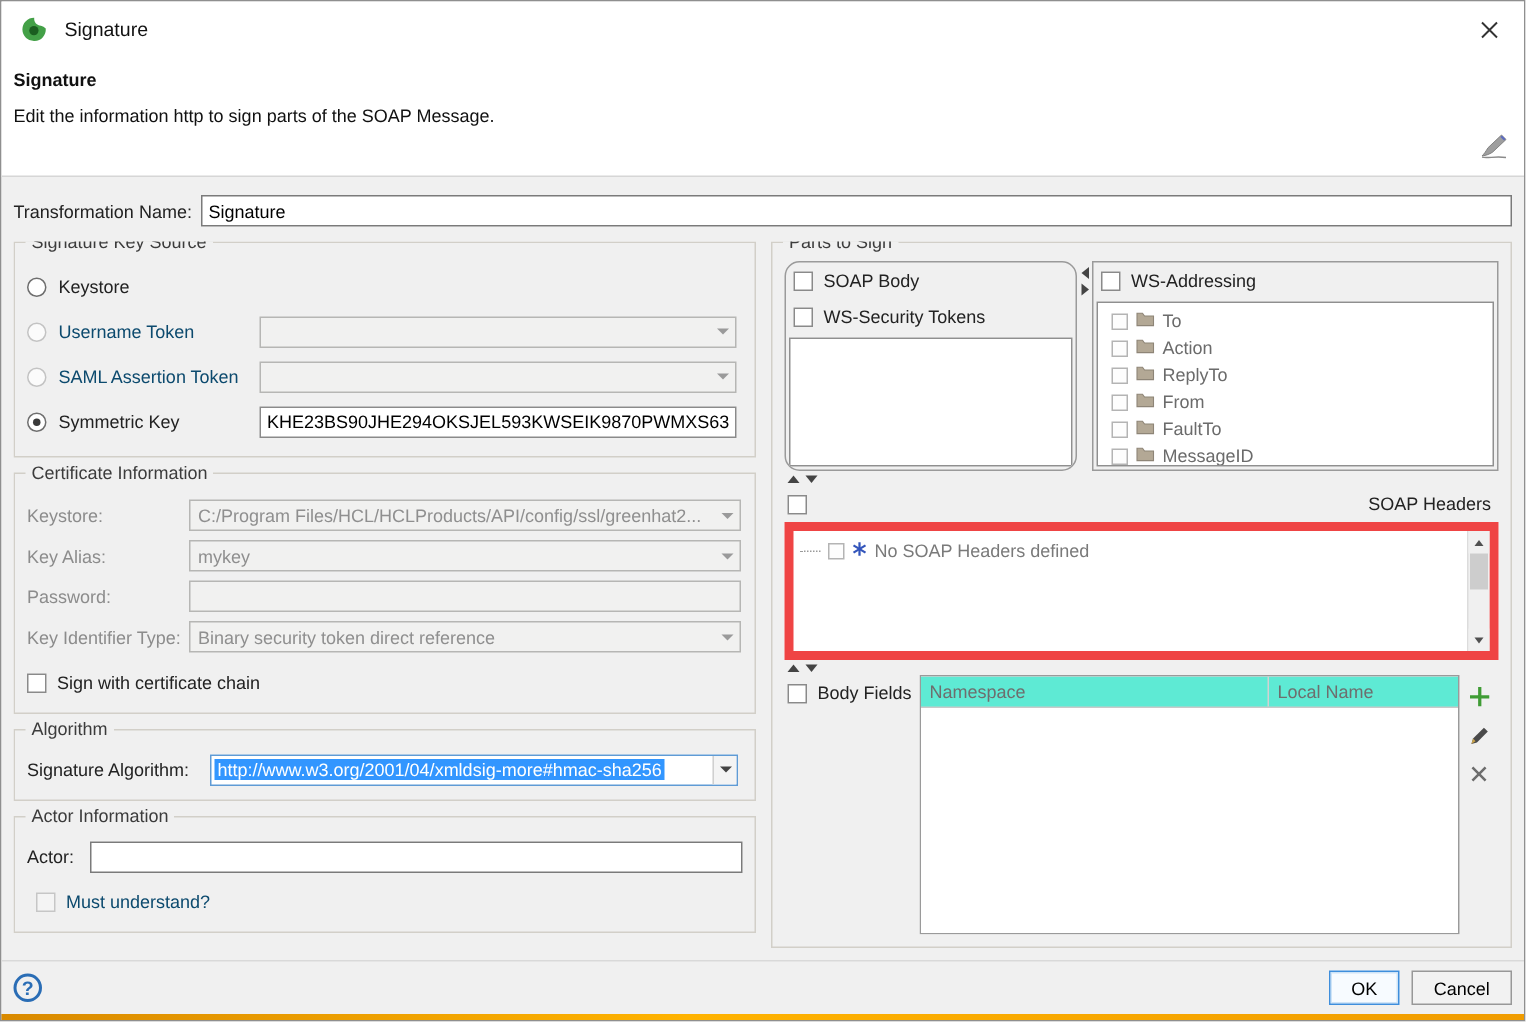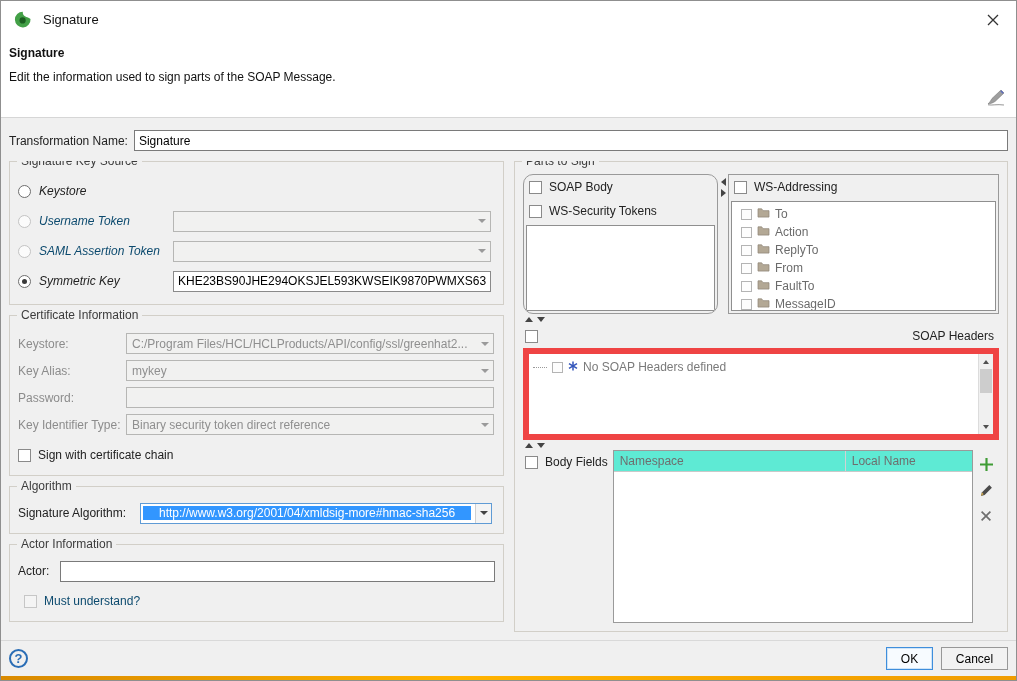--- a/index.html
+++ b/index.html
@@ -30,34 +30,34 @@
   .columns { display:flex; gap:10px; flex:1; align-items:stretch; overflow:hidden; }
   .left-col { width:495px; flex:0 0 auto; }
   .right-col { flex:1; display:flex; flex-direction:column; }
 
   
   .groupbox { position:relative; border:1px solid #d2cfc8; padding:14px 8px 8px 8px; margin-bottom:10px; }
   .gb-title { position:absolute; top:-8px; left:7px; background:#f0f0f0; padding:0 4px; color:#3c3c3c; }
 
   
   .ks-row { display:flex; align-items:center; height:30px; }
-  .ks-left { display:flex; align-items:center; gap:8px; width:155px; flex:0 0 auto;font-style:italic; }
+  .ks-left { display:flex; align-items:center; gap:8px; width:155px; flex:0 0 auto; }
   .radio { width:13px; height:13px; border-radius:50%; background:#fff; border:1px solid #6e6e6e; position:relative; flex:0 0 auto; }
   .radio.sel::after { content:""; position:absolute; inset:3px; border-radius:50%; background:#3a3a3a; }
   .radio.dis { border-color:#c3c3c3; background:#fbfbfb; }
   .dis-label { color:#0c4a6e; }
 
   .combo { height:21px; width:318px; display:flex; align-items:center; border:1px solid #b6b6b4; background:#f1f1f0; overflow:hidden; }
   .combo .txt { flex:1; padding:0 5px; color:#8f8f8f; white-space:nowrap; overflow:hidden; }
   .combo .arrow { width:16px; display:flex; align-items:center; justify-content:center; flex:0 0 auto; }
   .tri-down { width:0; height:0; border-left:4px solid transparent; border-right:4px solid transparent; border-top:4px solid #9a9a9a; }
   .tri-up { width:0; height:0; border-left:4px solid transparent; border-right:4px solid transparent; border-bottom:4px solid #555; }
   .combo.enabled { background:#fff; border:1px solid #5f9bd5; }
   .combo.enabled .txt { color:#000; padding:0 2px; }
-  .combo.enabled .txt .sel { background:#3296ff; color:#fff; padding:1px 16px; white-space:nowrap; }
+  .combo.enabled .txt .sel { background:#3296ff; color:#fff; padding:1px 2px; white-space:nowrap; }
   .combo.enabled .arrow { border-left:1px solid #d0d0d0; background:#f4f4f4; height:100%; }
   .combo.enabled .arrow .tri-down { border-top-color:#444; }
 
   .field { height:21px; border:1px solid #8a8a8a; background:#fff; padding:0 4px; font:12px "Liberation Sans", sans-serif; }
   .field.dis { border:1px solid #b6b6b4; background:#f1f1f0; }
 
   
   .cert-row { display:flex; align-items:center; height:27px; }
   .cert-row .clabel { width:108px; flex:0 0 auto; color:#8c8c8c; }
   .cert-row .combo, .cert-row .field { width:368px; }
@@ -143,21 +143,21 @@
     <span class="spacer"></span>
     <span class="close-btn">
       <svg width="12" height="12" viewBox="0 0 12 12">
           <path d="M1 1l10 10M11 1L1 11" stroke="#333" stroke-width="1.3" fill="none"></path>
         </svg>
     </span>
   </div>
 
   <div class="headerpanel">
     <div class="h-title">Signature</div>
-    <div class="h-desc">Edit the information used to sign parts of the SOAP Message.</div>
+    <div class="h-desc">Edit the information http to sign parts of the SOAP Message.</div>
     <span class="sign-icon">
       <svg width="20" height="18" viewBox="0 0 20 18">
         <path d="M2 16c3-.5 4.5-1 7-2.5L18 5l-3-3-9 8.5C4.5 13 3.5 14.5 2 16z" fill="#9e9e9e" stroke="#7a7a7a" stroke-width="0.6"></path>
         <path d="M14.8 2.8l2.4 2.4" stroke="#5c6bc0" stroke-width="1.4" fill="none"></path>
         <path d="M2 16.8c4 .8 9-.8 16 .2" stroke="#8a8a8a" stroke-width="0.9" fill="none"></path>
       </svg>
     </span>
   </div>
 
   <div class="dlg-body">

